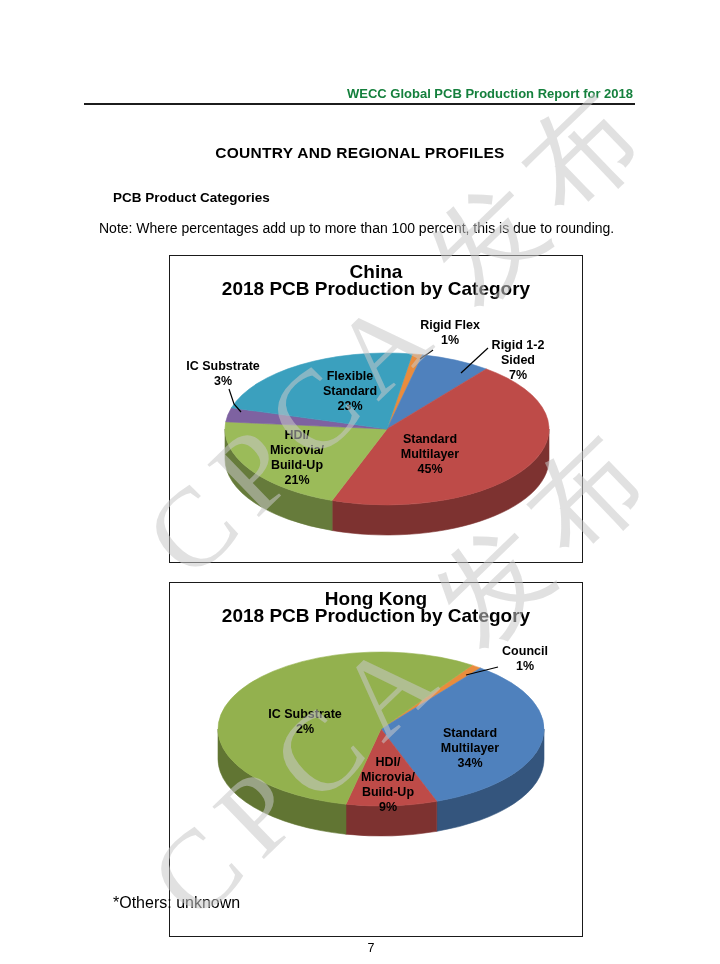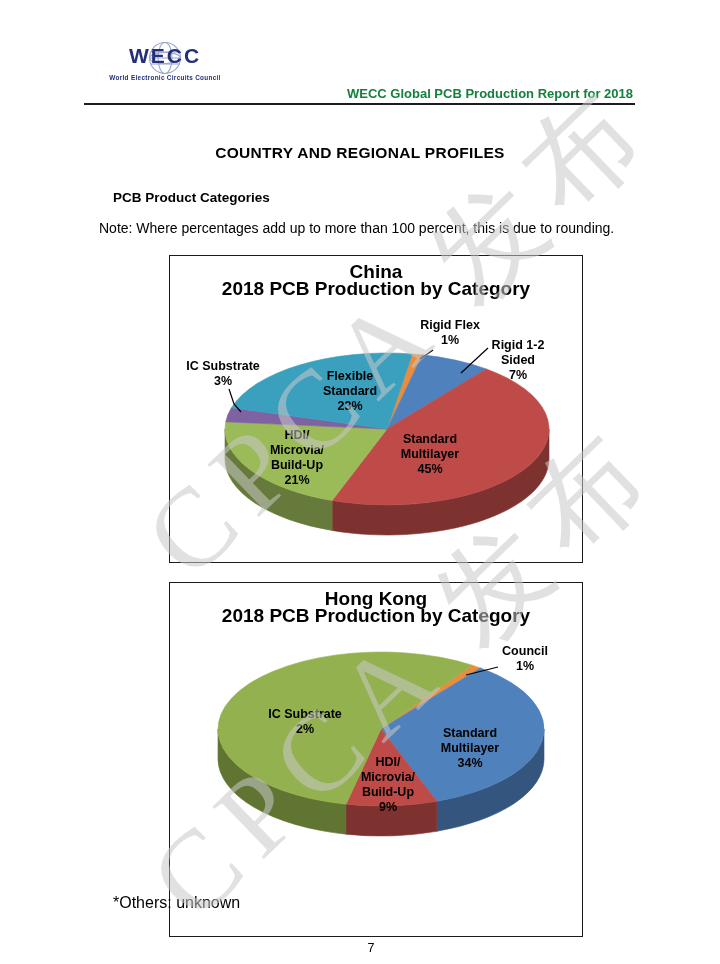--- a/index.html
+++ b/index.html
@@ -38,34 +38,20 @@
       font-family:"Liberation Serif",serif;font-size:112px;letter-spacing:16px;
       color:rgba(200,200,200,0.55);transform:rotate(-44deg);}
   .wm1{left:75px;top:258px;width:640px;}
   .wm2{left:80px;top:600px;width:640px;}
 </style>
 </head>
 <body>
 
 <div class="page">
 
-  <div class="logo">
-    <svg width="112" height="36" viewBox="0 0 112 36">
-      <g fill="none" stroke="#9BA6CE" stroke-width="1.1">
-        <circle cx="56" cy="16" r="15.5"></circle>
-        <ellipse cx="56" cy="16" rx="7" ry="15.5"></ellipse>
-        <ellipse cx="56" cy="16" rx="15.5" ry="5.5"></ellipse>
-        <line x1="41.5" y1="10" x2="70.5" y2="10"></line>
-        <line x1="41.5" y1="22" x2="70.5" y2="22"></line>
-        <line x1="40.5" y1="16" x2="71.5" y2="16"></line>
-      </g>
-    </svg>
-    <div class="logo-acronym">WECC</div>
-    <div class="logo-subtitle">World Electronic Circuits Council</div>
-  </div>
 
   <div class="report-title">WECC Global PCB Production Report for 2018</div>
   <div class="header-rule"></div>
 
   <div class="section-title">COUNTRY AND REGIONAL PROFILES</div>
   <div class="subsection-title">PCB Product Categories</div>
   <div class="note-text">Note: Where percentages add up to more than 100 percent, this is due to rounding.</div>
 
   <div class="chart-box c0">
     <div class="chart-title">

